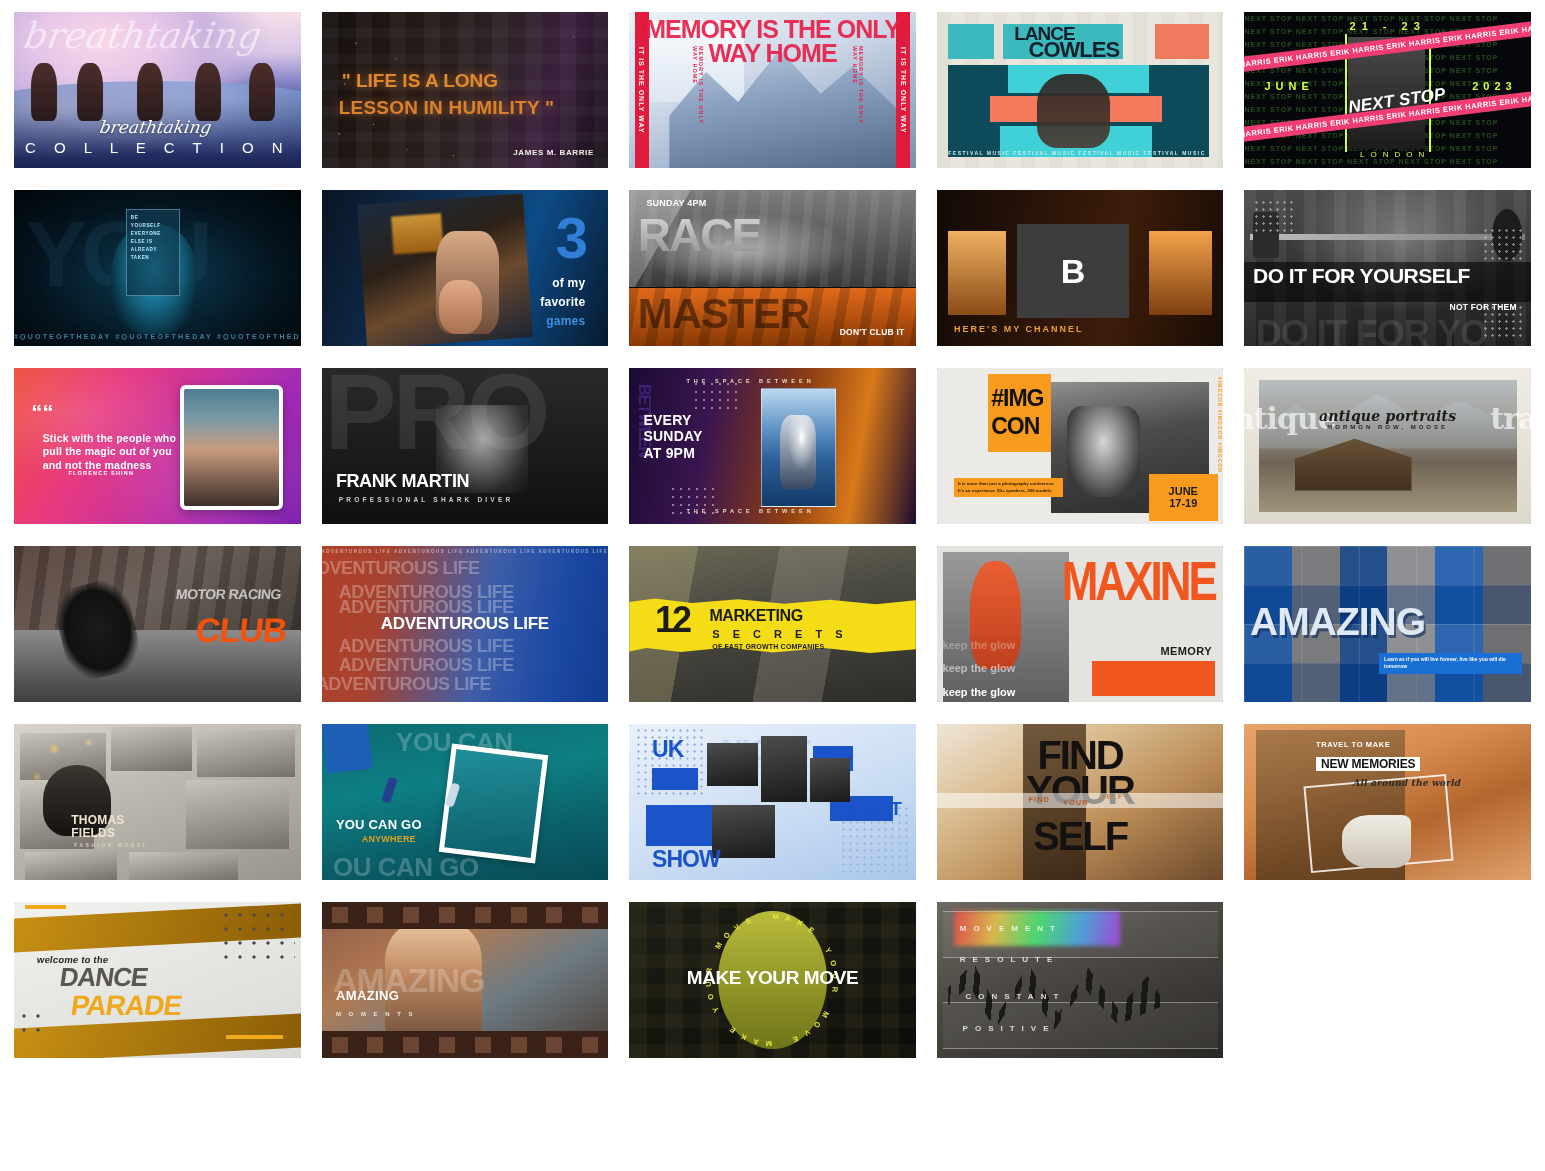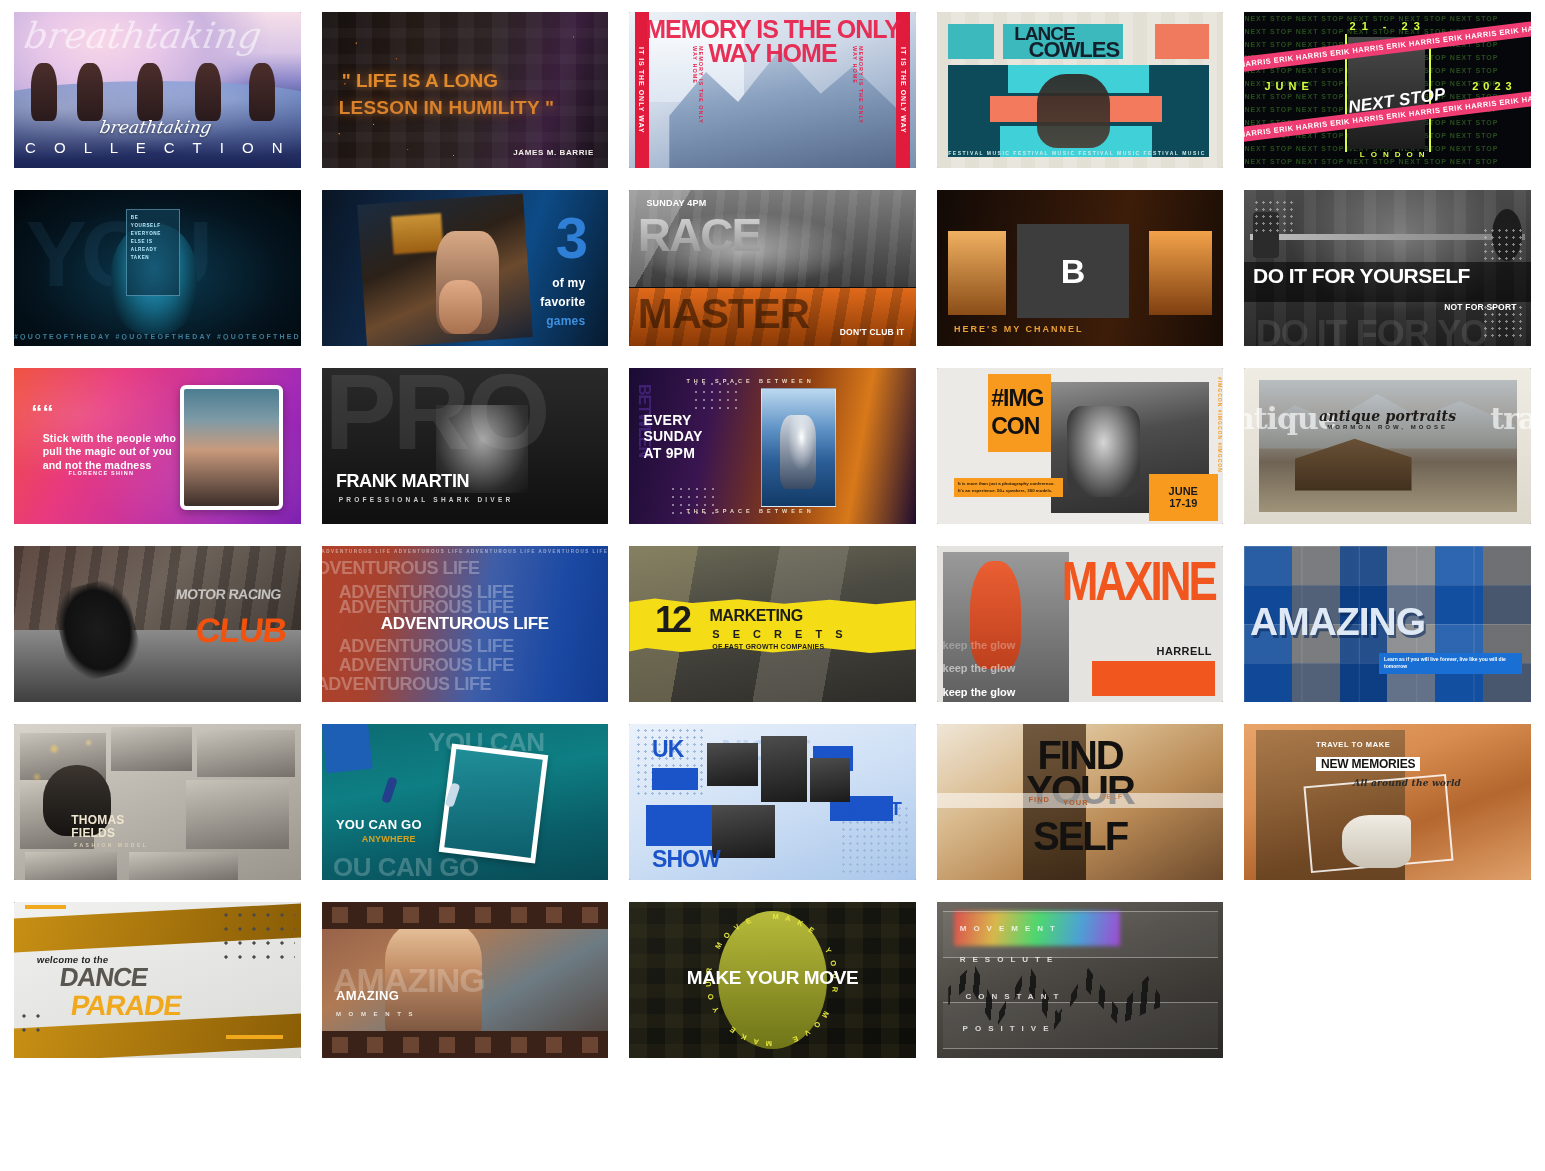--- a/index.html
+++ b/index.html
@@ -104,21 +104,21 @@
   .c5 .tape { position:absolute; left:-10%; right:-10%; height:15px; background:#ef3d74;
       color:#fff; font-size:7.5px; font-weight:900; letter-spacing:.5px; display:flex;
       align-items:center; overflow:hidden; white-space:nowrap; }
   .c5 .dates { left:0; right:0; top:6%; text-align:center; color:#d6ff3d; font-size:11px;
       letter-spacing:6px; font-weight:700; }
   .c5 .june { left:7%; top:44%; color:#d6ff3d; font-size:11px; letter-spacing:5px; font-weight:700; }
   .c5 .yr { right:5%; top:44%; color:#d6ff3d; font-size:11px; letter-spacing:5px; font-weight:700; }
   .c5 .ns { left:36%; top:52%; color:#fff; font-size:17px; font-style:italic; font-weight:900;
       transform:rotate(-8deg); line-height:.9; white-space:normal; text-align:center; }
   .c5 .lon { left:15px; right:0; bottom:6%; text-align:center; color:#d6ff3d; font-size:8px;
-      letter-spacing:6px; font-weight:700; }
+      letter-spacing:6px; font-weight:400; }
 
   
   .c6 .bg { background:radial-gradient(ellipse at 50% 55%, #0c3b52 0%, #04131d 62%, #01070b 100%); }
   .c6 .ghost { position:absolute; left:4%; top:8%; font-size:92px; color:rgba(60,120,160,.13);
       font-weight:900; letter-spacing:-6px; }
   .c6 .face { position:absolute; left:34%; top:22%; width:30%; height:70%;
       background:radial-gradient(ellipse at 50% 40%, #2aa6d4 0%, #14647f 45%, #062230 80%);
       border-radius:46% 46% 40% 40%; }
   .c6 .panel { position:absolute; left:39%; top:12%; width:19%; height:56%;
       background:linear-gradient(180deg, rgba(16,60,82,.72), rgba(10,40,58,.6));
@@ -352,21 +352,21 @@
       background:linear-gradient(180deg,#3c3530,#151311); border-radius:48% 48% 34% 34%; }
   .c21 .nm { left:20%; top:58%; font-size:12px; font-weight:900; color:#efe6cf; line-height:1.05;
       white-space:normal; }
   .c21 .rl { left:21%; top:76%; font-size:5px; color:#d7cdb6; letter-spacing:2.5px; font-weight:700; }
 
   
   .c22 .bg { background:linear-gradient(170deg,#0c6b72 0%,#0e7f84 38%,#0a5f69 70%,#084a55 100%); }
   .c22 .blue { position:absolute; left:1%; top:-4%; width:16%; height:34%; background:#1d5fb5;
       transform:rotate(-6deg); }
   .c22 .gh { position:absolute; left:26%; top:2%; font-size:26px; font-weight:900;
-      color:rgba(255,255,255,.22); letter-spacing:-.5px;margin-left:32px; }
+      color:rgba(255,255,255,.22); letter-spacing:-.5px; }
   .c22 .gh2 { position:absolute; left:4%; bottom:-2%; font-size:26px; font-weight:900;
       color:rgba(255,255,255,.22); letter-spacing:-.5px; }
   .c22 .polar { position:absolute; left:43%; top:16%; width:34%; height:70%; background:#fff;
       padding:5px; transform:rotate(7deg); box-shadow:0 2px 7px rgba(0,0,0,.3); }
   .c22 .polar i { display:block; width:100%; height:100%;
       background:linear-gradient(170deg,#1f8e98,#0d5f6c); }
   .c22 .brd1 { position:absolute; left:22%; top:34%; width:9px; height:26px; border-radius:4px;
       background:#24408c; transform:rotate(18deg); }
   .c22 .brd2 { position:absolute; left:44%; top:38%; width:9px; height:24px; border-radius:4px;
       background:#c9dae8; transform:rotate(18deg); }
@@ -616,21 +616,21 @@
     <div class="gym"></div>
     <div class="bar"></div>
     <div class="pl1"></div>
       <div class="pl2"></div>
     <div class="dots" style="left:3%;top:6%"></div>
     <div class="dots" style="right:3%;top:24%"></div>
     <div class="dots" style="right:3%;bottom:4%"></div>
     <div class="band"></div>
     <div class="gh">DO IT FOR YO</div>
     <div class="t ttl">DO IT FOR YOURSELF</div>
-    <div class="t sub">NOT FOR SPORT</div>
+    <div class="t sub">NOT FOR THEM</div>
   </div>
 
   <div class="card c11">
     <div class="fill bg"></div>
     <div class="tex"></div>
     <div class="t qm">““</div>
     <div class="t qt">Stick with the people who pull the magic out of you and not the madness</div>
     <div class="t at">FLORENCE SHINN</div>
     <div class="ph"></div>
   </div>
@@ -721,21 +721,21 @@
 
   <div class="card c19">
     <div class="fill bg"></div>
     <div class="ph">
         <div class="red"></div>
       </div>
     <div class="kg3">keep the glow</div>
     <div class="kg2">keep the glow</div>
     <div class="kg">keep the glow</div>
     <div class="t mx">MAXINE</div>
-    <div class="t hr">HARRELL</div>
+    <div class="t hr">MEMORY</div>
     <div class="blk"></div>
   </div>
 
   <div class="card c20">
     <div class="fill bg"></div>
     <div class="mos"></div>
     <div class="rows"></div>
     <div class="t amz">AMAZING</div>
     <div class="tag">Learn as if you will live forever, live like you will die tomorrow</div>
   </div>

